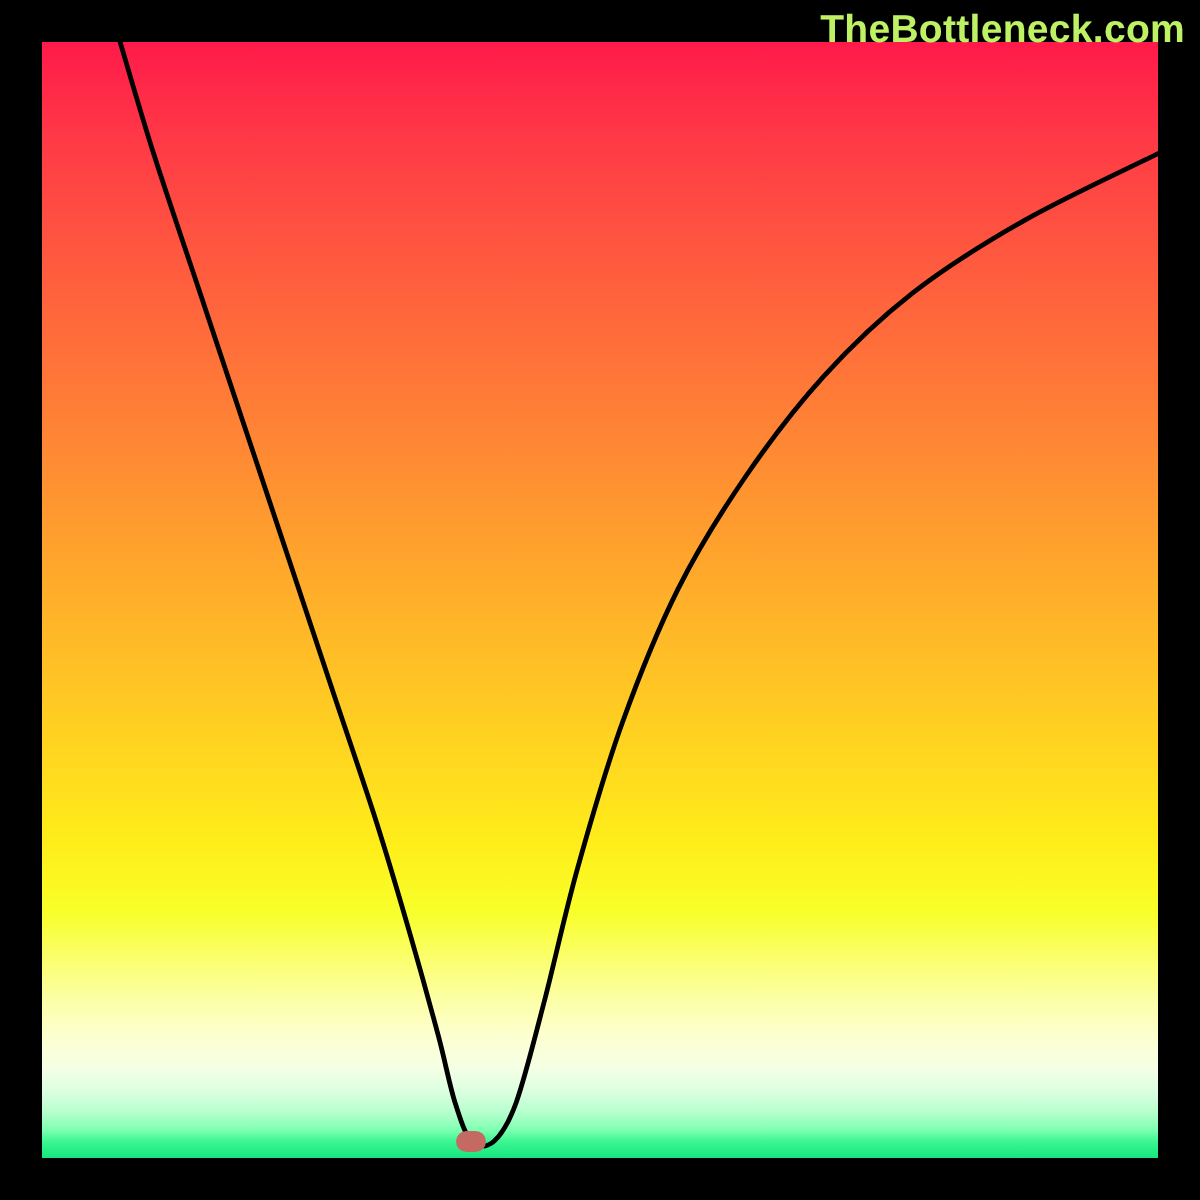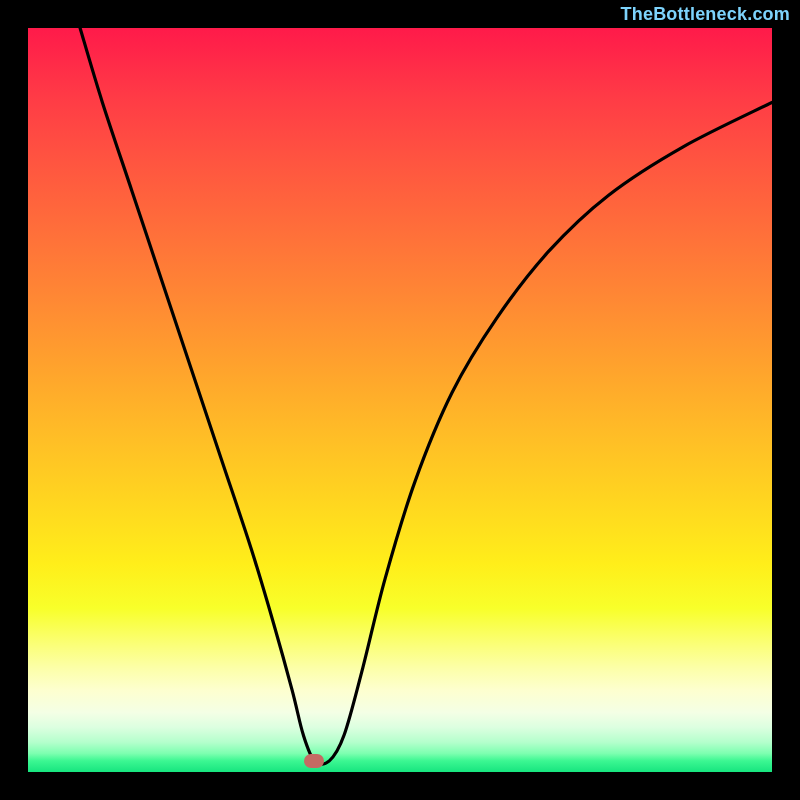--- a/index.html
+++ b/index.html
@@ -43,23 +43,23 @@
       #b4ffcc 96%,
       #7dffb0 97.5%,
       #3cf792 98.5%,
       #17e57f 100%);
   }
   .watermark {
     position: absolute;
     top: 4px;
     right: 10px;
     font-family: Arial, Helvetica, sans-serif;
-    font-size: 18px;
+    font-size: 26px;
     font-weight: 600;
-    color: #7dd3fc;
+    color: #bef264;
     letter-spacing: 0.2px;
   }
   svg.curve {
     position: absolute;
     left: 0;
     top: 0;
     width: 744px;
     height: 744px;
   }
   .marker {

